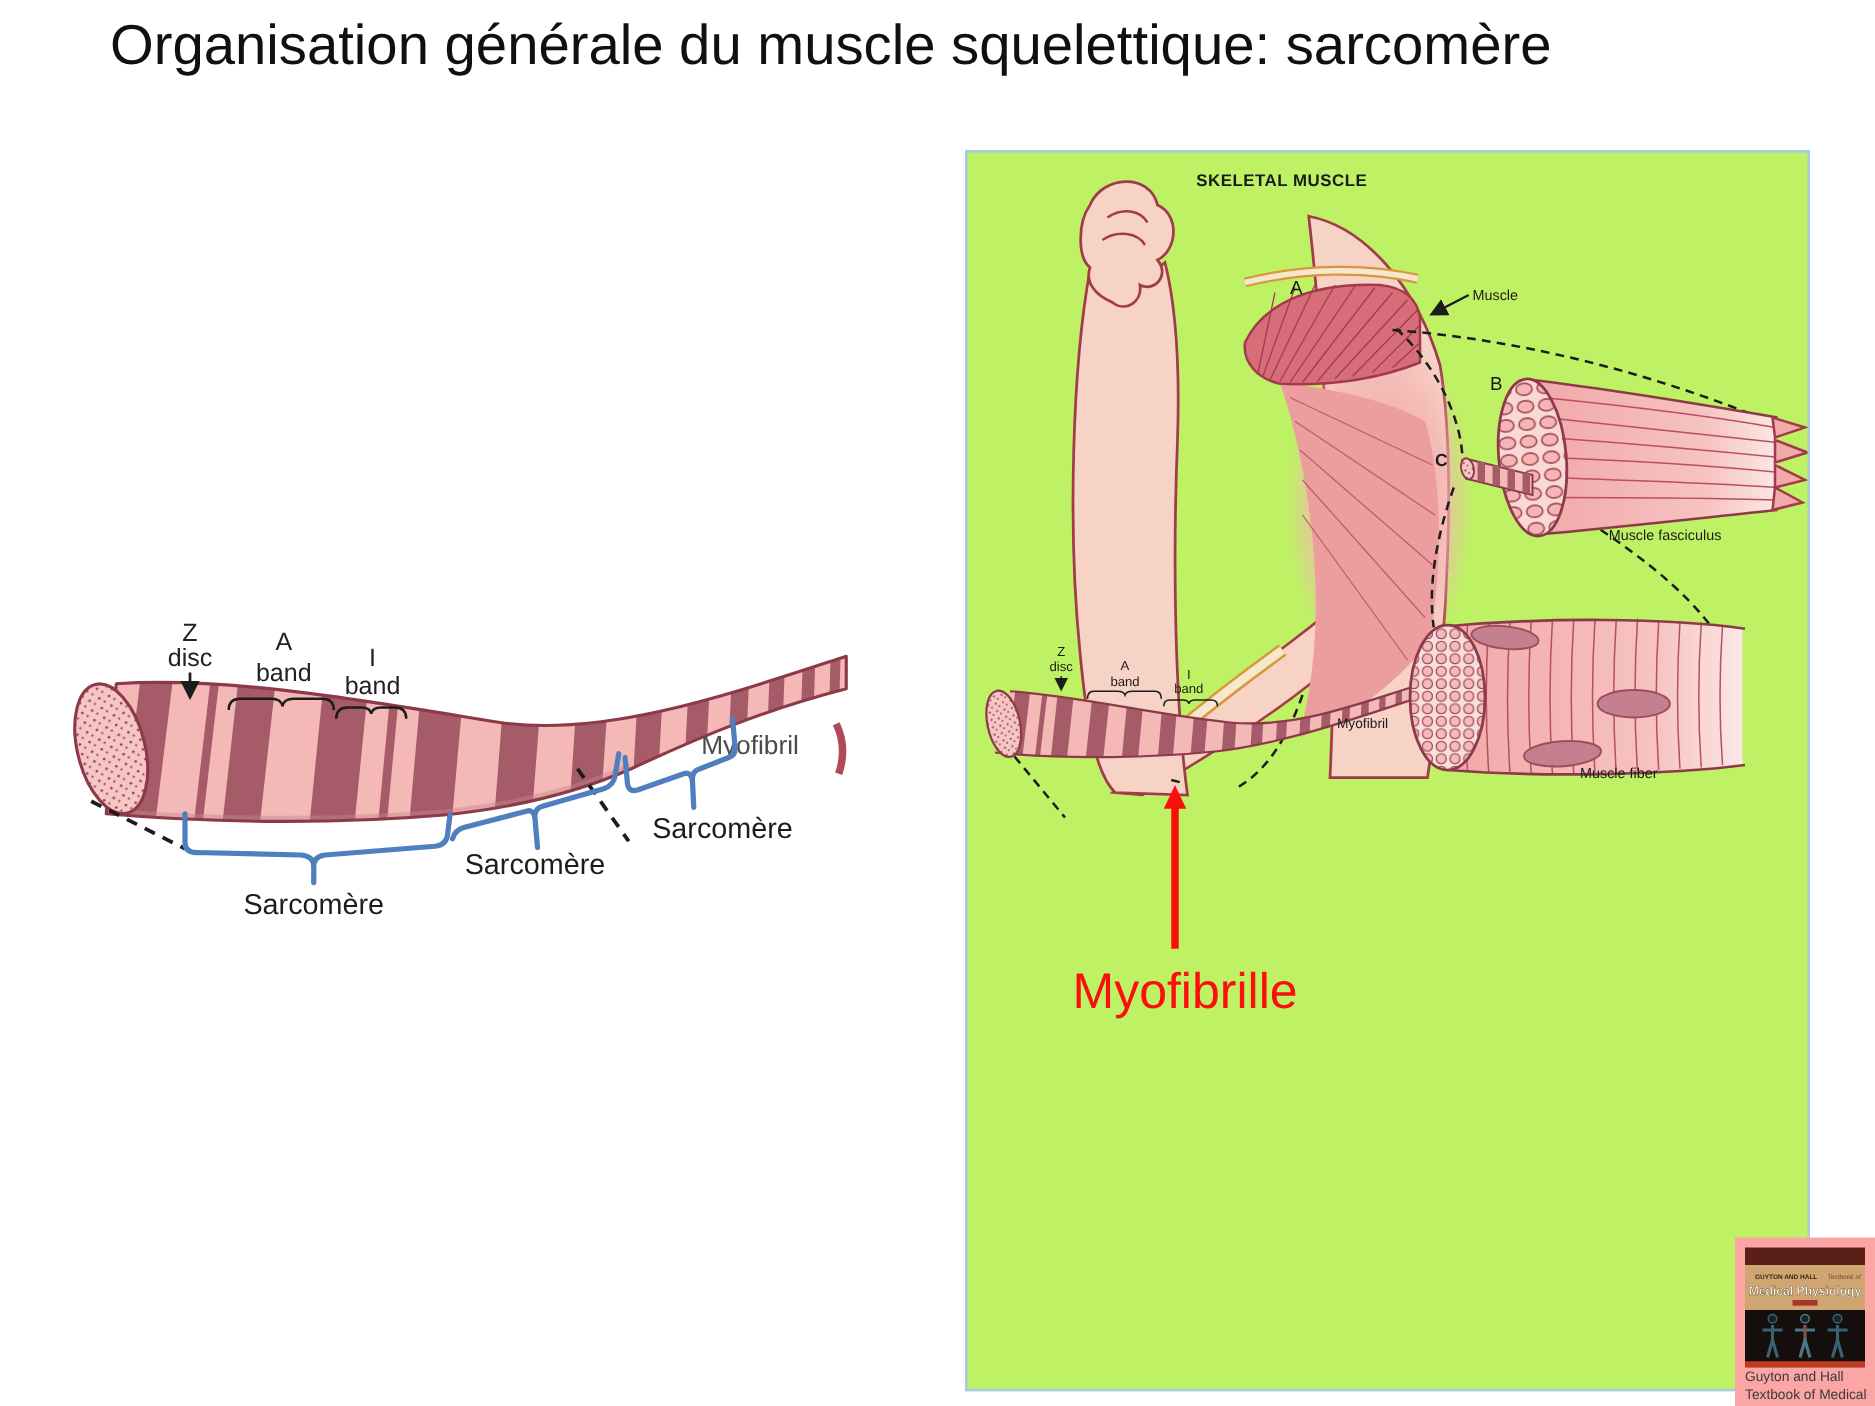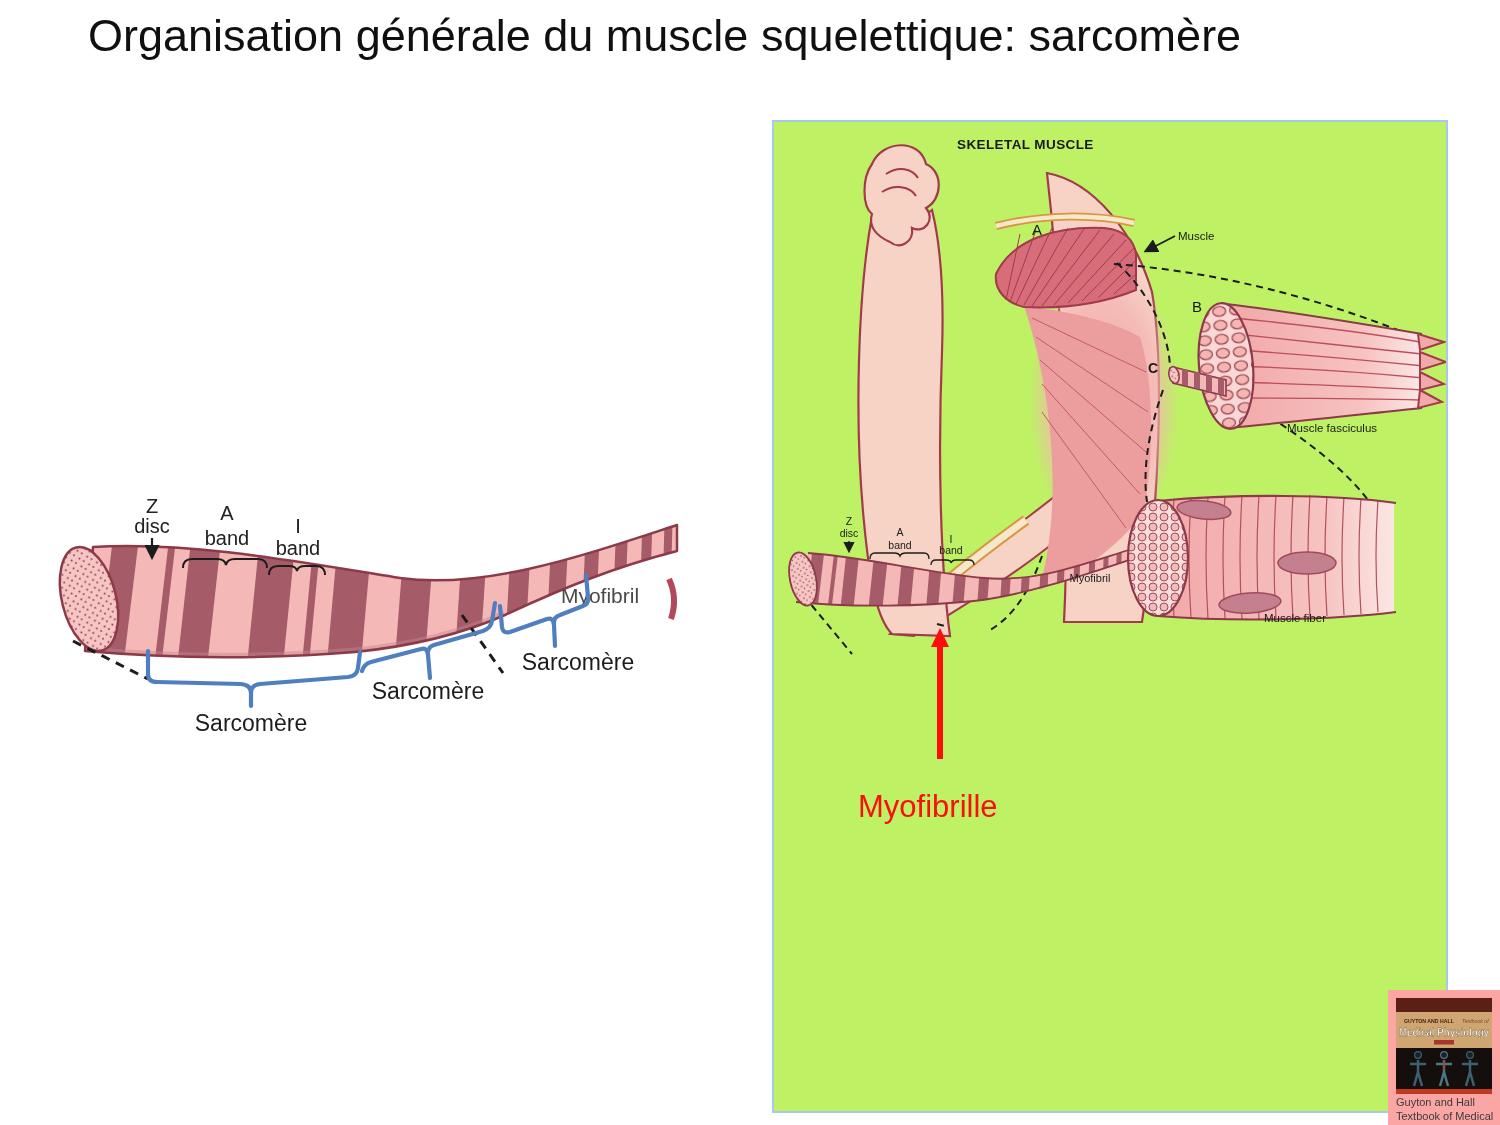--- a/index.html
+++ b/index.html
@@ -4,21 +4,21 @@
 <style>
   html,body{margin:0;padding:0;background:#ffffff;}
   .slide{position:relative;width:1500px;height:1125px;background:#ffffff;
          font-family:"Liberation Sans",sans-serif;overflow:hidden;}
   .slide-title{position:absolute;left:88px;top:10px;margin:0;
                font-size:45px;font-weight:400;color:#101010;white-space:nowrap;}
   .left-fig{position:absolute;left:55px;top:475px;}
   .panel{position:absolute;left:772px;top:120px;width:676px;height:993px;
          border:2px solid #a6c9e8;background:#bef264;box-sizing:border-box;}
   .panel svg{position:absolute;left:0;top:0;}
-  .myofibrille{position:absolute;left:84px;top:667px;font-size:31px;color:#fb0f0c;}
+  .myofibrille{position:absolute;left:84px;top:649px;font-size:40px;color:#fb0f0c;}
   .book{position:absolute;left:1388px;top:990px;width:112px;height:135px;
         background:#fca5a5;padding-left:12px;}
   .book svg{position:absolute;left:8px;top:8px;}
   .book-caption{position:absolute;left:8px;top:106px;width:102px;
                 font-size:11px;line-height:1.25;color:#3b3b3b;}
   svg text{font-family:"Liberation Sans",sans-serif;}
 </style>
 </head>
 <body>
 

